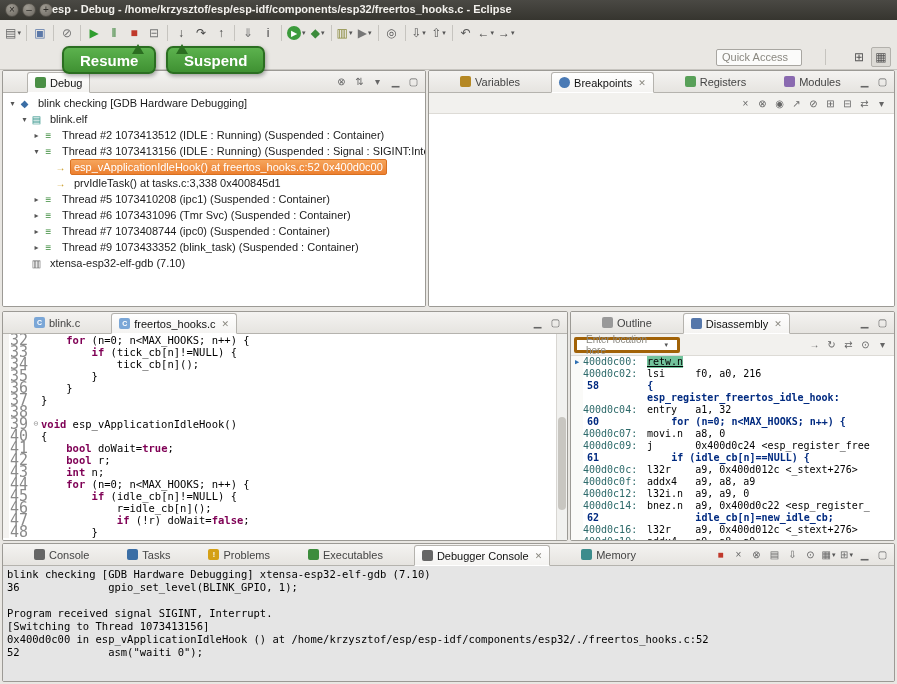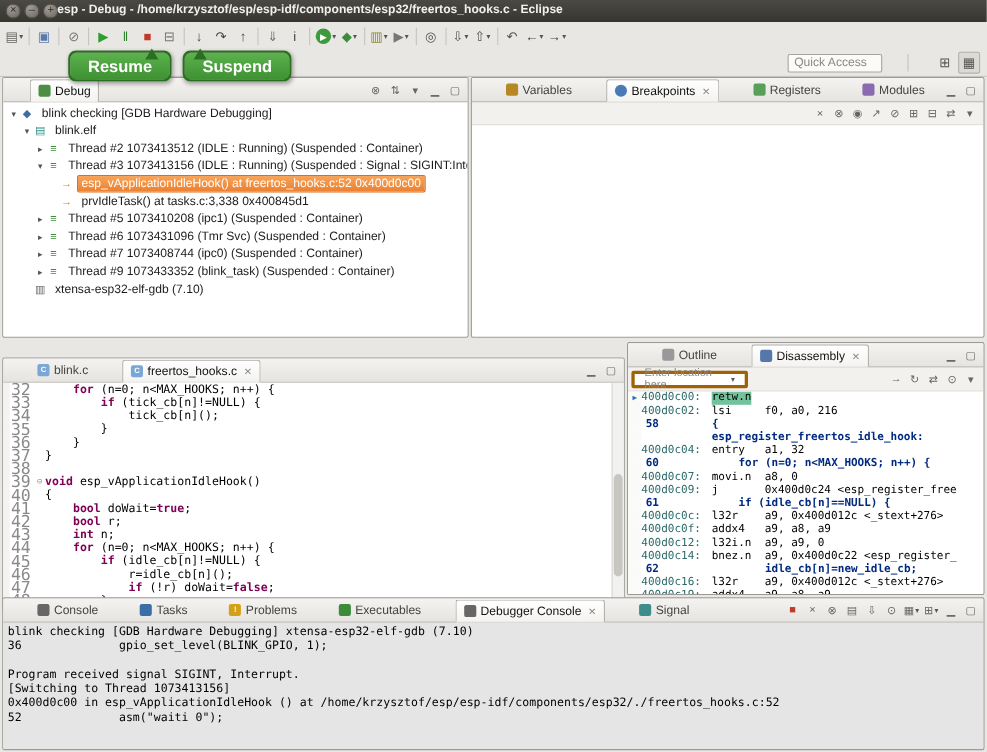--- a/index.html
+++ b/index.html
@@ -70,21 +70,21 @@
   .trow.selected .tlabel{background:linear-gradient(#f6a55c,#ec8030);
     border-color:#d96f1f;color:#fff;}
 
   
   #bp-panel{left:428px;top:70px;width:467px;height:237px;}
   .bp-toolbar{height:21px;background:#f2f1ee;border-bottom:1px solid #dddbd6;
     display:flex;align-items:center;justify-content:flex-end;padding-right:4px;}
   .bp-content{background:#fff;height:100%;}
 
   
-  #editor-panel{left:2px;top:325px;width:566px;height:230px;}
+  #editor-panel{left:2px;top:311px;width:566px;height:230px;}
   .editor-body{position:relative;background:#fff;height:207px;overflow:hidden;}
   .cl{display:flex;height:12px;line-height:12px;font-family:"DejaVu Sans Mono",monospace;
     font-size:10.5px;white-space:pre;}
   .cl .marker{width:6px;flex:none;background:#f4f3f1;}
   .cl .ln{width:22px;flex:none;text-align:right;color:#8a8a8a;padding-right:3px;
     font-size:15px;background:#fff;}
   .cl .fold{width:10px;flex:none;color:#999;font-size:8px;text-align:center;}
   .cl .code{flex:1;color:#000;}
   .kw{color:#7f0055;font-weight:bold;}
   .vscroll{position:absolute;top:0;right:0;width:11px;height:100%;
@@ -98,21 +98,21 @@
   .combo{width:106px;height:16px;background:#fff;border:3px solid #a16207;border-radius:2px;
     font-size:10px;color:#8a8880;display:flex;align-items:center;padding:0 9px;
     justify-content:space-between;}
   .combo .arr{font-size:7px;color:#555;}
   .da-body{position:relative;background:#fff;height:185px;overflow:hidden;
     font-family:"DejaVu Sans Mono",monospace;font-size:10px;}
   .drow{display:flex;height:12px;line-height:12px;white-space:pre;}
   .dmargin{width:12px;flex:none;color:#2f6fb2;font-size:7px;text-align:center;background:#fafaf8;}
   .daddr{width:64px;flex:none;color:#2d6a6a;}
   .dtext{color:#000;}
-  .dtext.cur{background:#72c39c;}
+  .dtext.cur{background:#72c39c;text-decoration:underline;}
   .drow.src .dtext,.drow.lbl .dtext{color:#002a80;font-weight:bold;}
   .drow.src .dtext{padding-left:4px;}
   .drow.lbl .dtext{padding-left:64px;}
 
   
   #con-panel{left:2px;top:543px;width:893px;height:139px;}
   .con-body{background:#e5e5e5;height:116px;overflow:hidden;padding:2px 4px;}
   .conline{font-family:"DejaVu Sans Mono",monospace;font-size:10.5px;height:13px;
     line-height:13px;white-space:pre;color:#000;}
 
@@ -512,21 +512,21 @@
       <span class="tico i-exe"></span>
       <span>Executables</span>
     </div>
     <div class="tab active">
       <span class="tico i-console"></span>
       <span>Debugger Console</span>
       <span class="tclose">✕</span>
     </div>
     <div class="tab">
       <span class="tico i-mem"></span>
-      <span>Signal</span>
+      <span>Memory</span>
     </div>
     <div class="hdr-icons" id="con-hdr-icons">
         <div class="hicon">
           <span style="color: rgb(192, 57, 43);">■</span>
         </div>
         <div class="hicon">
           <span>×</span>
         </div>
         <div class="hicon">
           <span>⊗</span>

